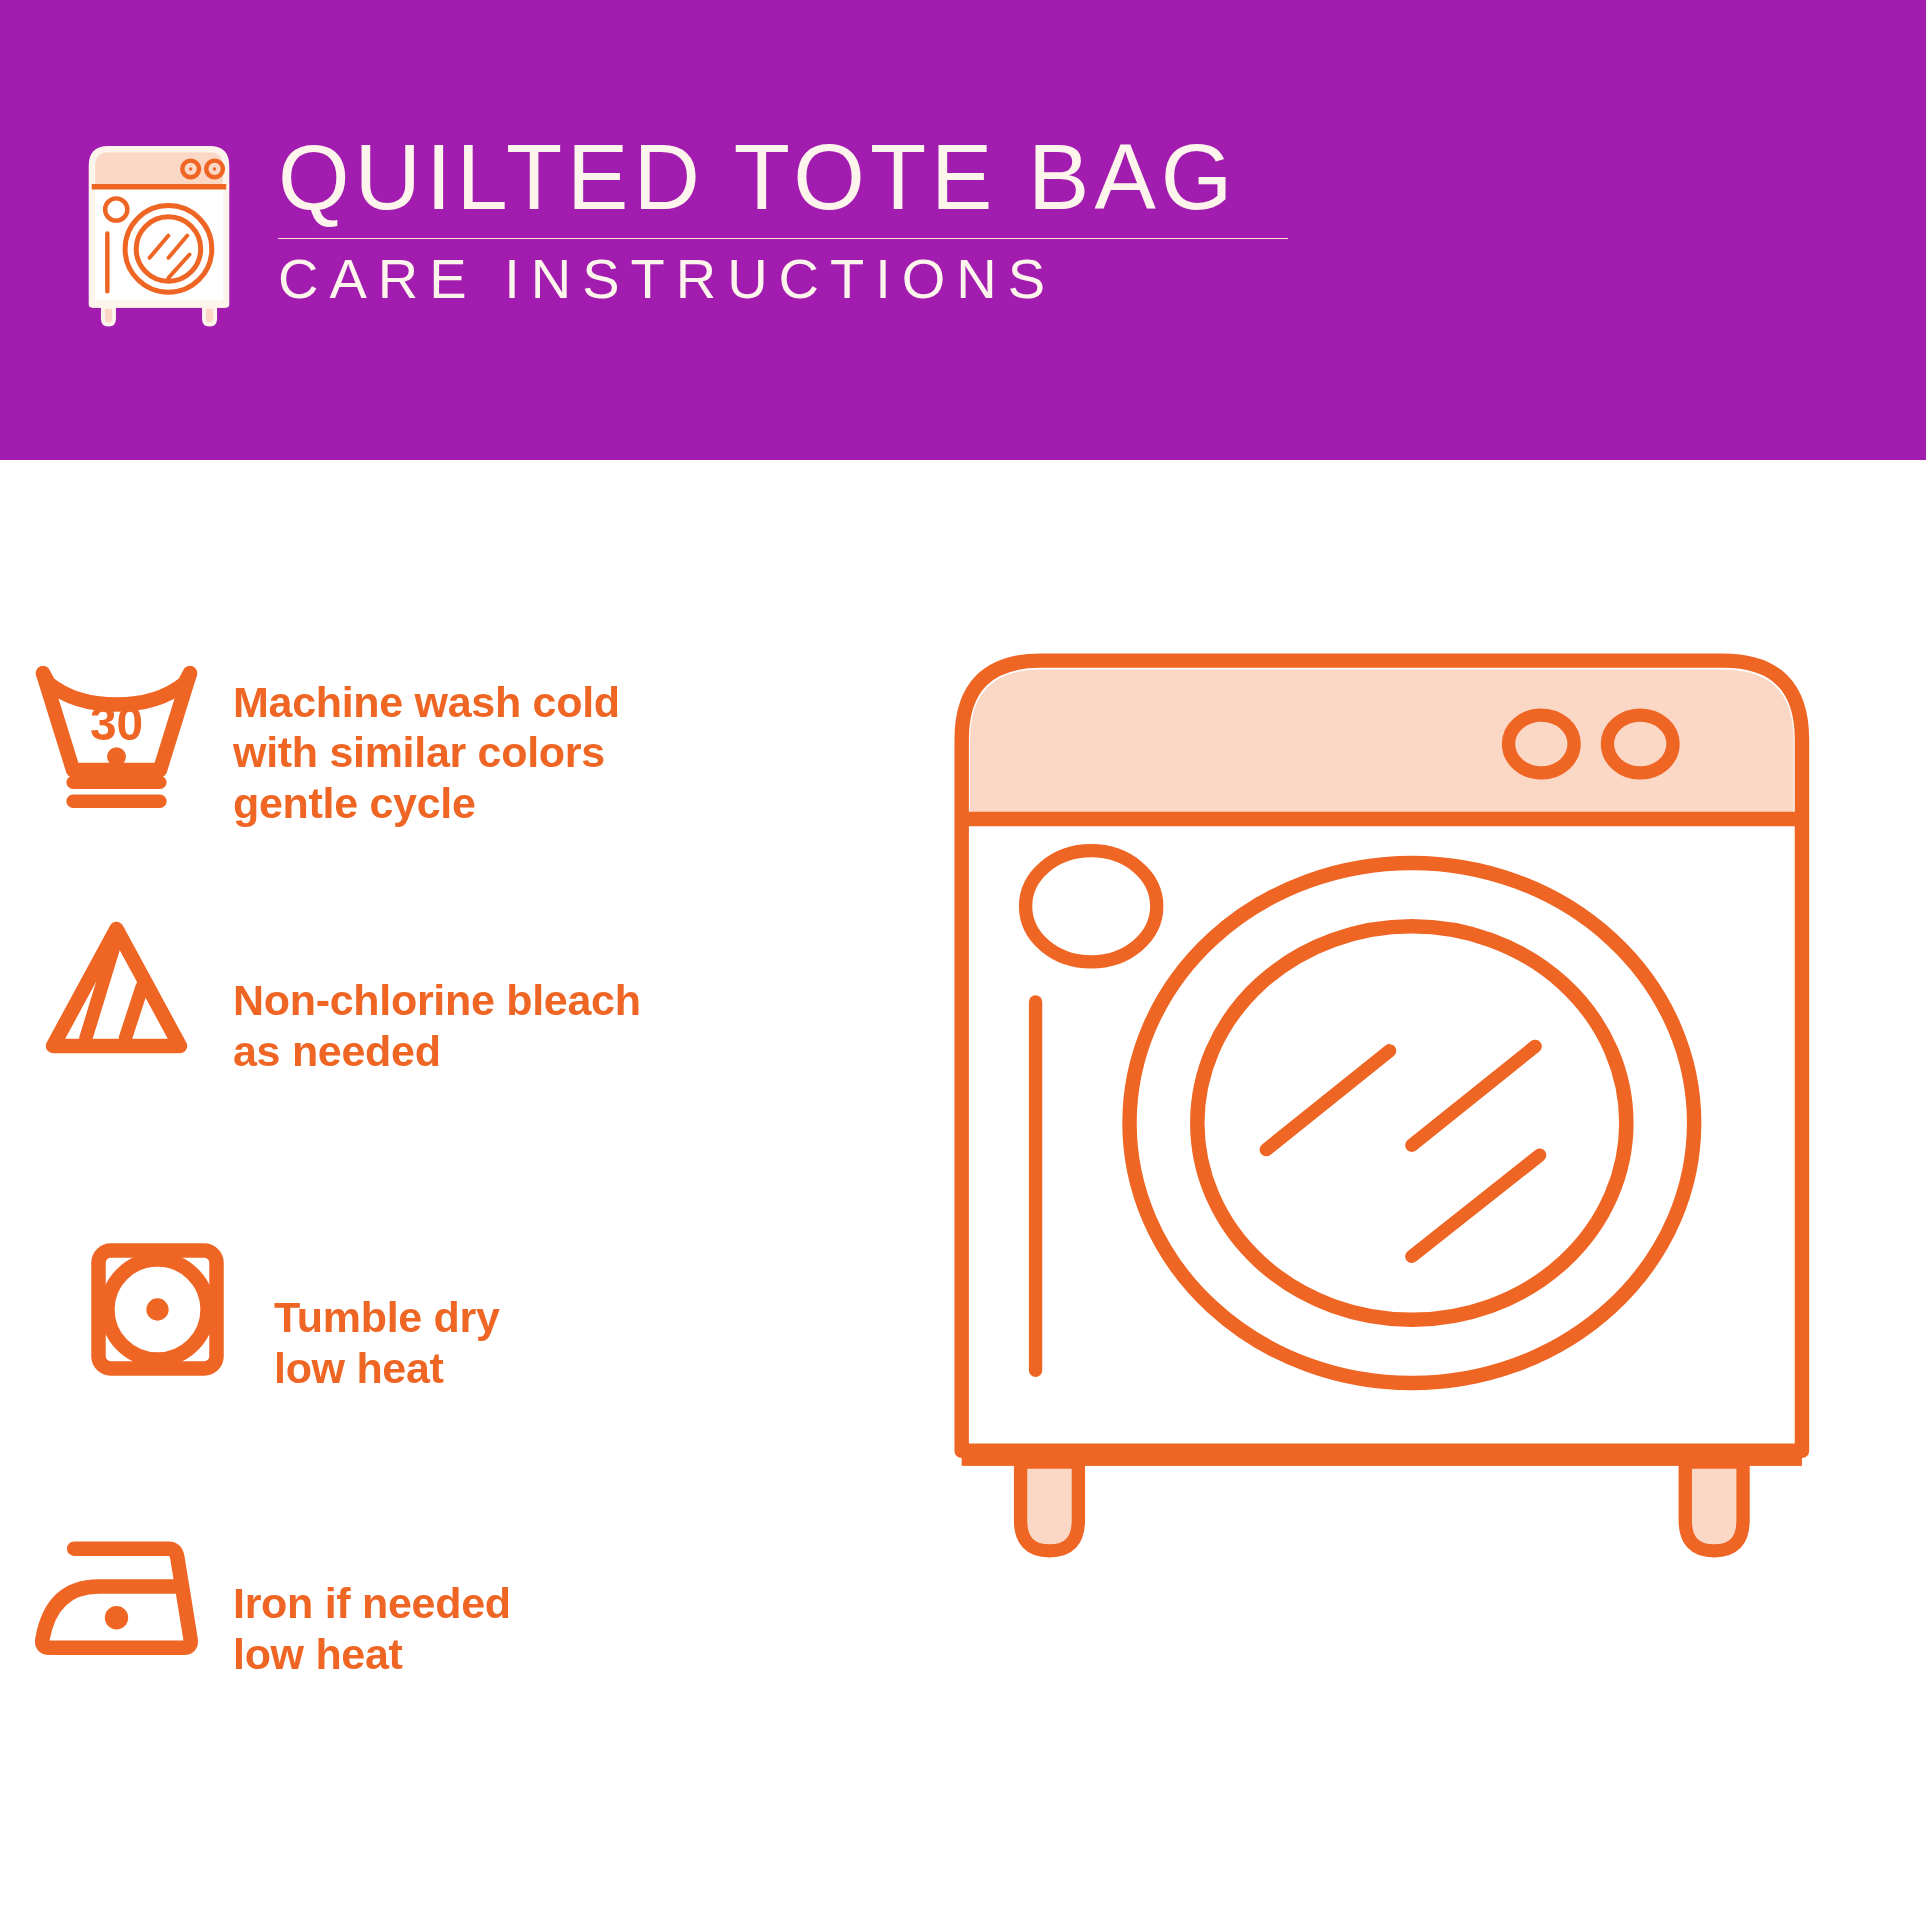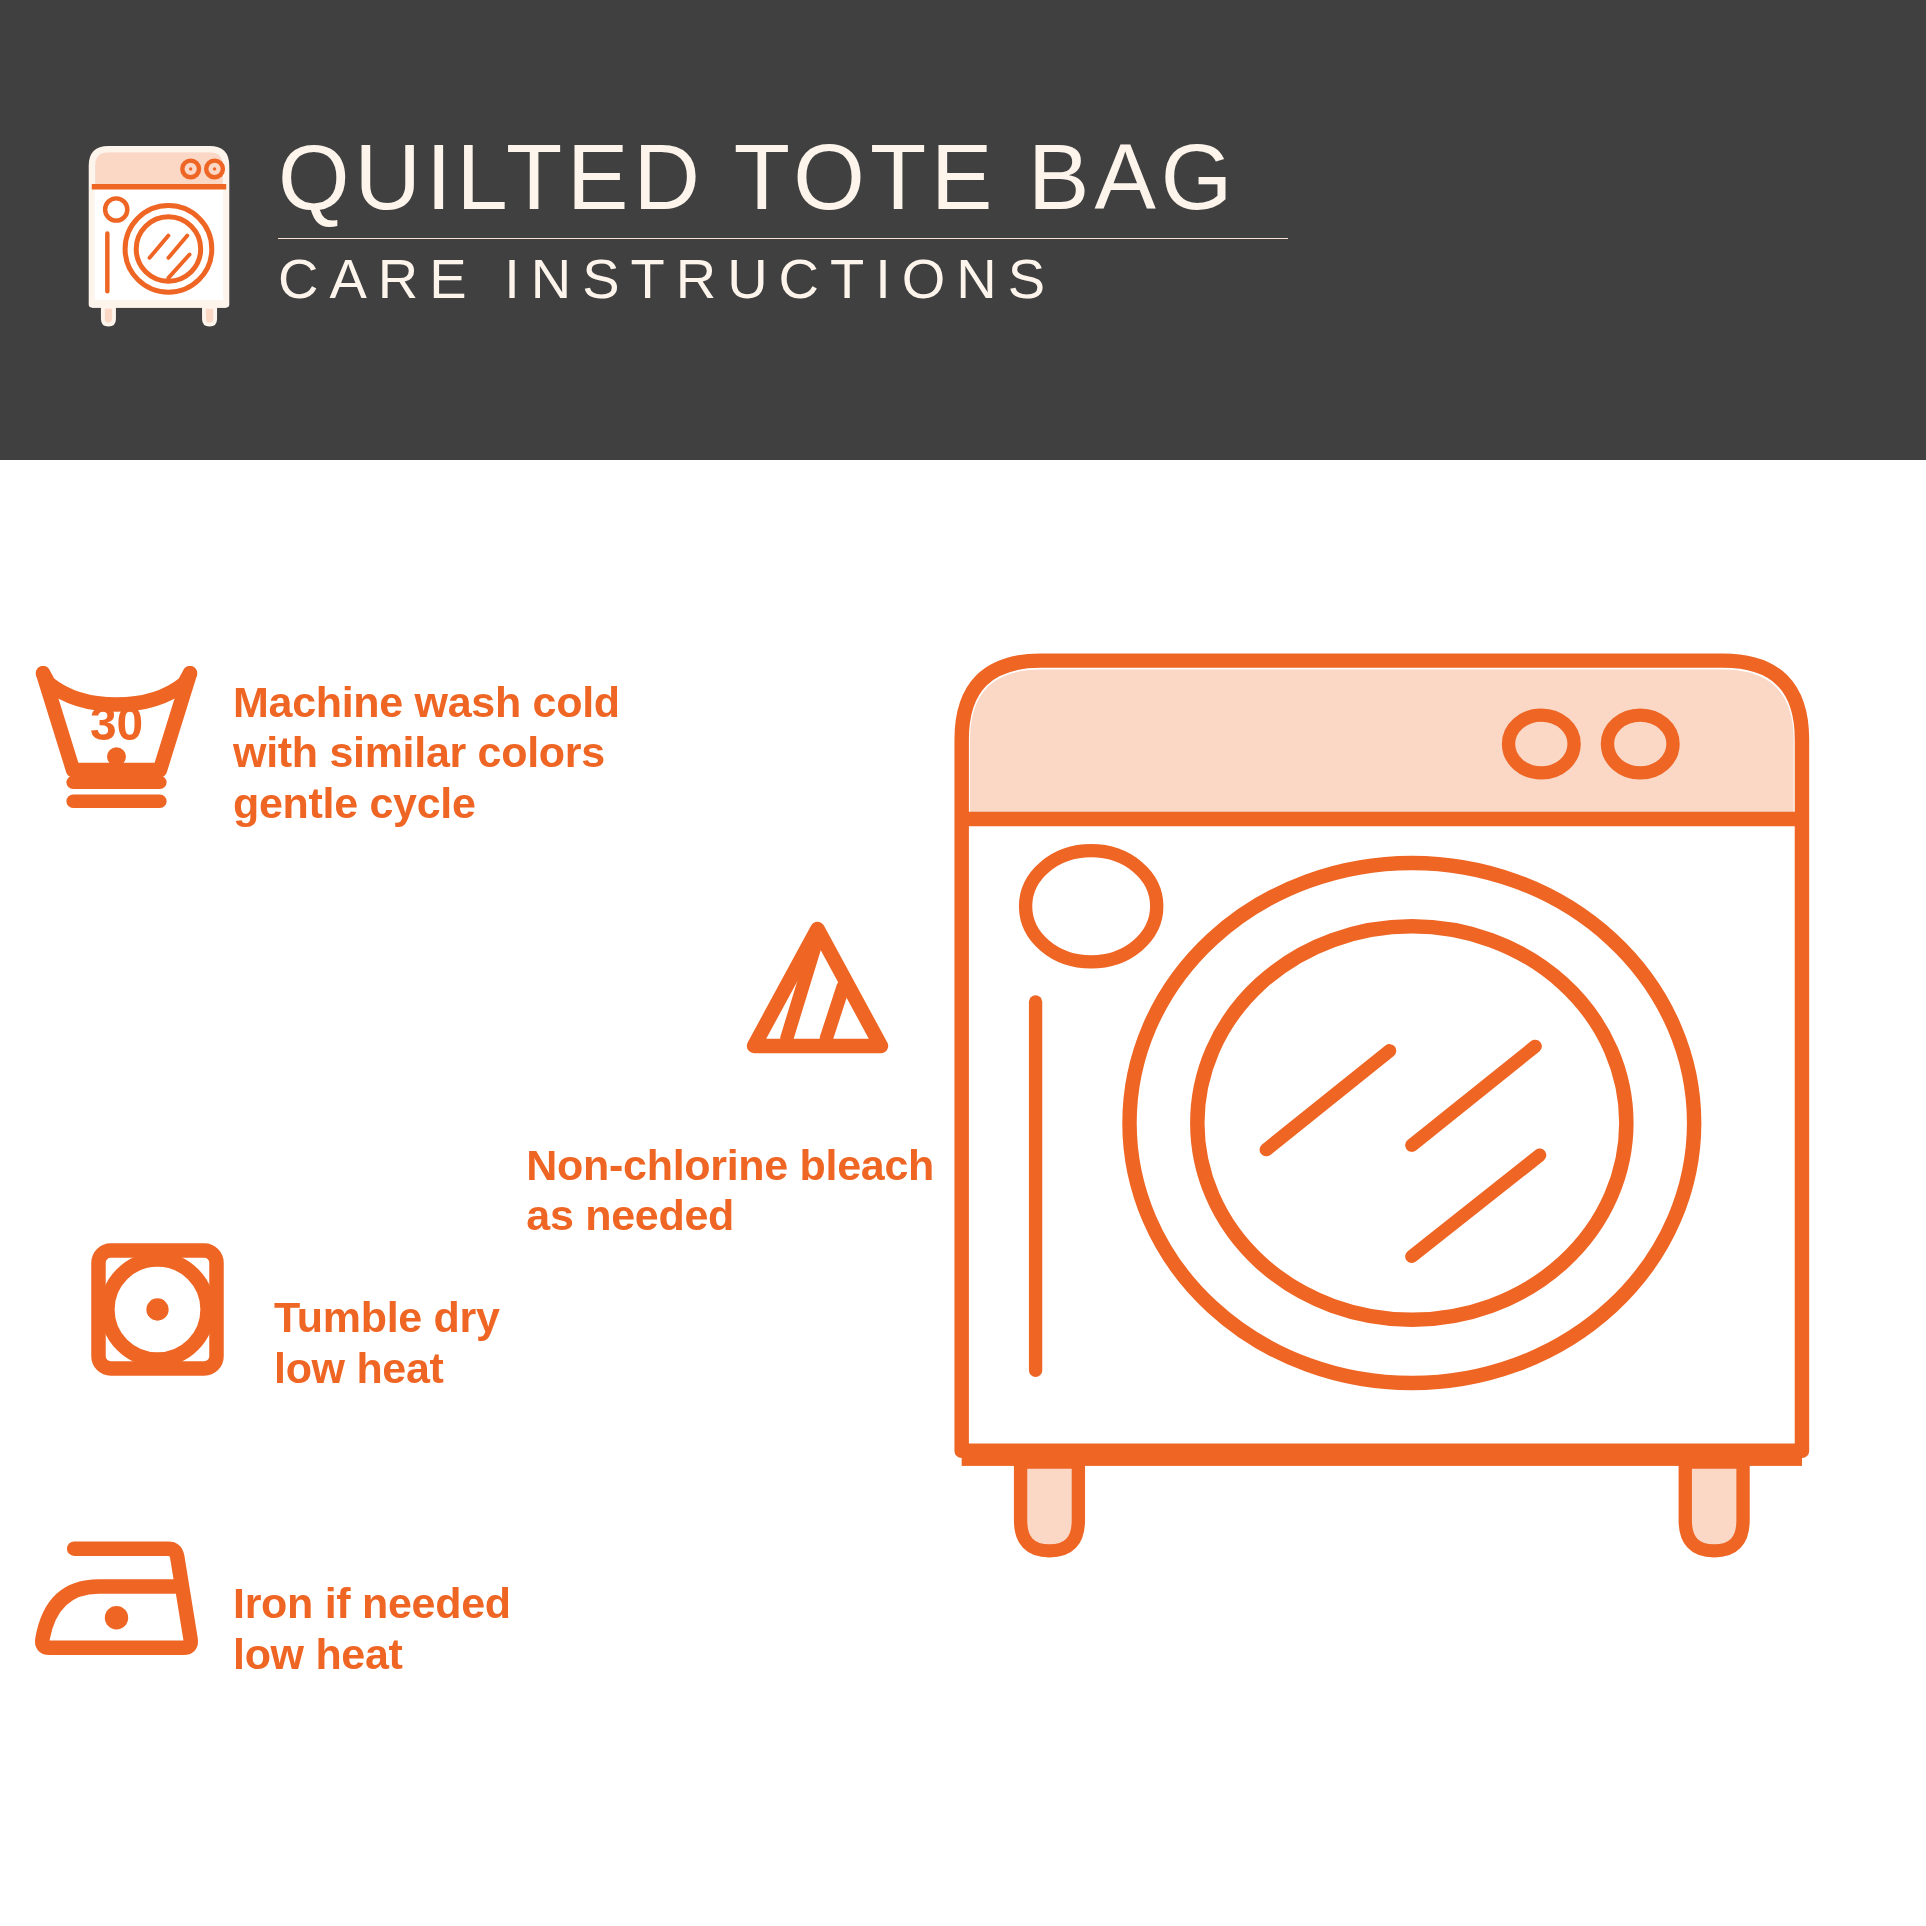--- a/index.html
+++ b/index.html
@@ -15,21 +15,21 @@
     position: relative;
   }
 
   
   #header {
     position: absolute;
     left: 0;
     top: 0;
     width: 1926px;
     height: 460px;
-    background: #404040;
+    background: #a21caf;
   }
   #header-logo {
     position: absolute;
     left: 84px;
     top: 140px;
     width: 150px;
     height: 189px;
   }
   #header-titles {
     position: absolute;
@@ -85,21 +85,21 @@
     color: #ee6524;
     font-size: 43px;
     line-height: 1.17;
     font-weight: 700;
     letter-spacing: -0.3px;
     padding-top: 5.6px;
     white-space: pre-line;
   }
 
   #row-wash   { top: 0px; }
-  #row-bleach { top: 253px; flex-direction: column; }
+  #row-bleach { top: 253px; }
   #row-dry    { top: 570px; margin-left: 41px; }
   #row-iron   { top: 856px; }
 
   #row-wash .instruction-text   { padding-top: 21px; }
   #row-bleach .instruction-text { padding-top: 64px; }
   #row-dry .instruction-text    { padding-top: 50px; }
   #row-iron .instruction-text   { padding-top: 51px; }
 
   
   #machine {

